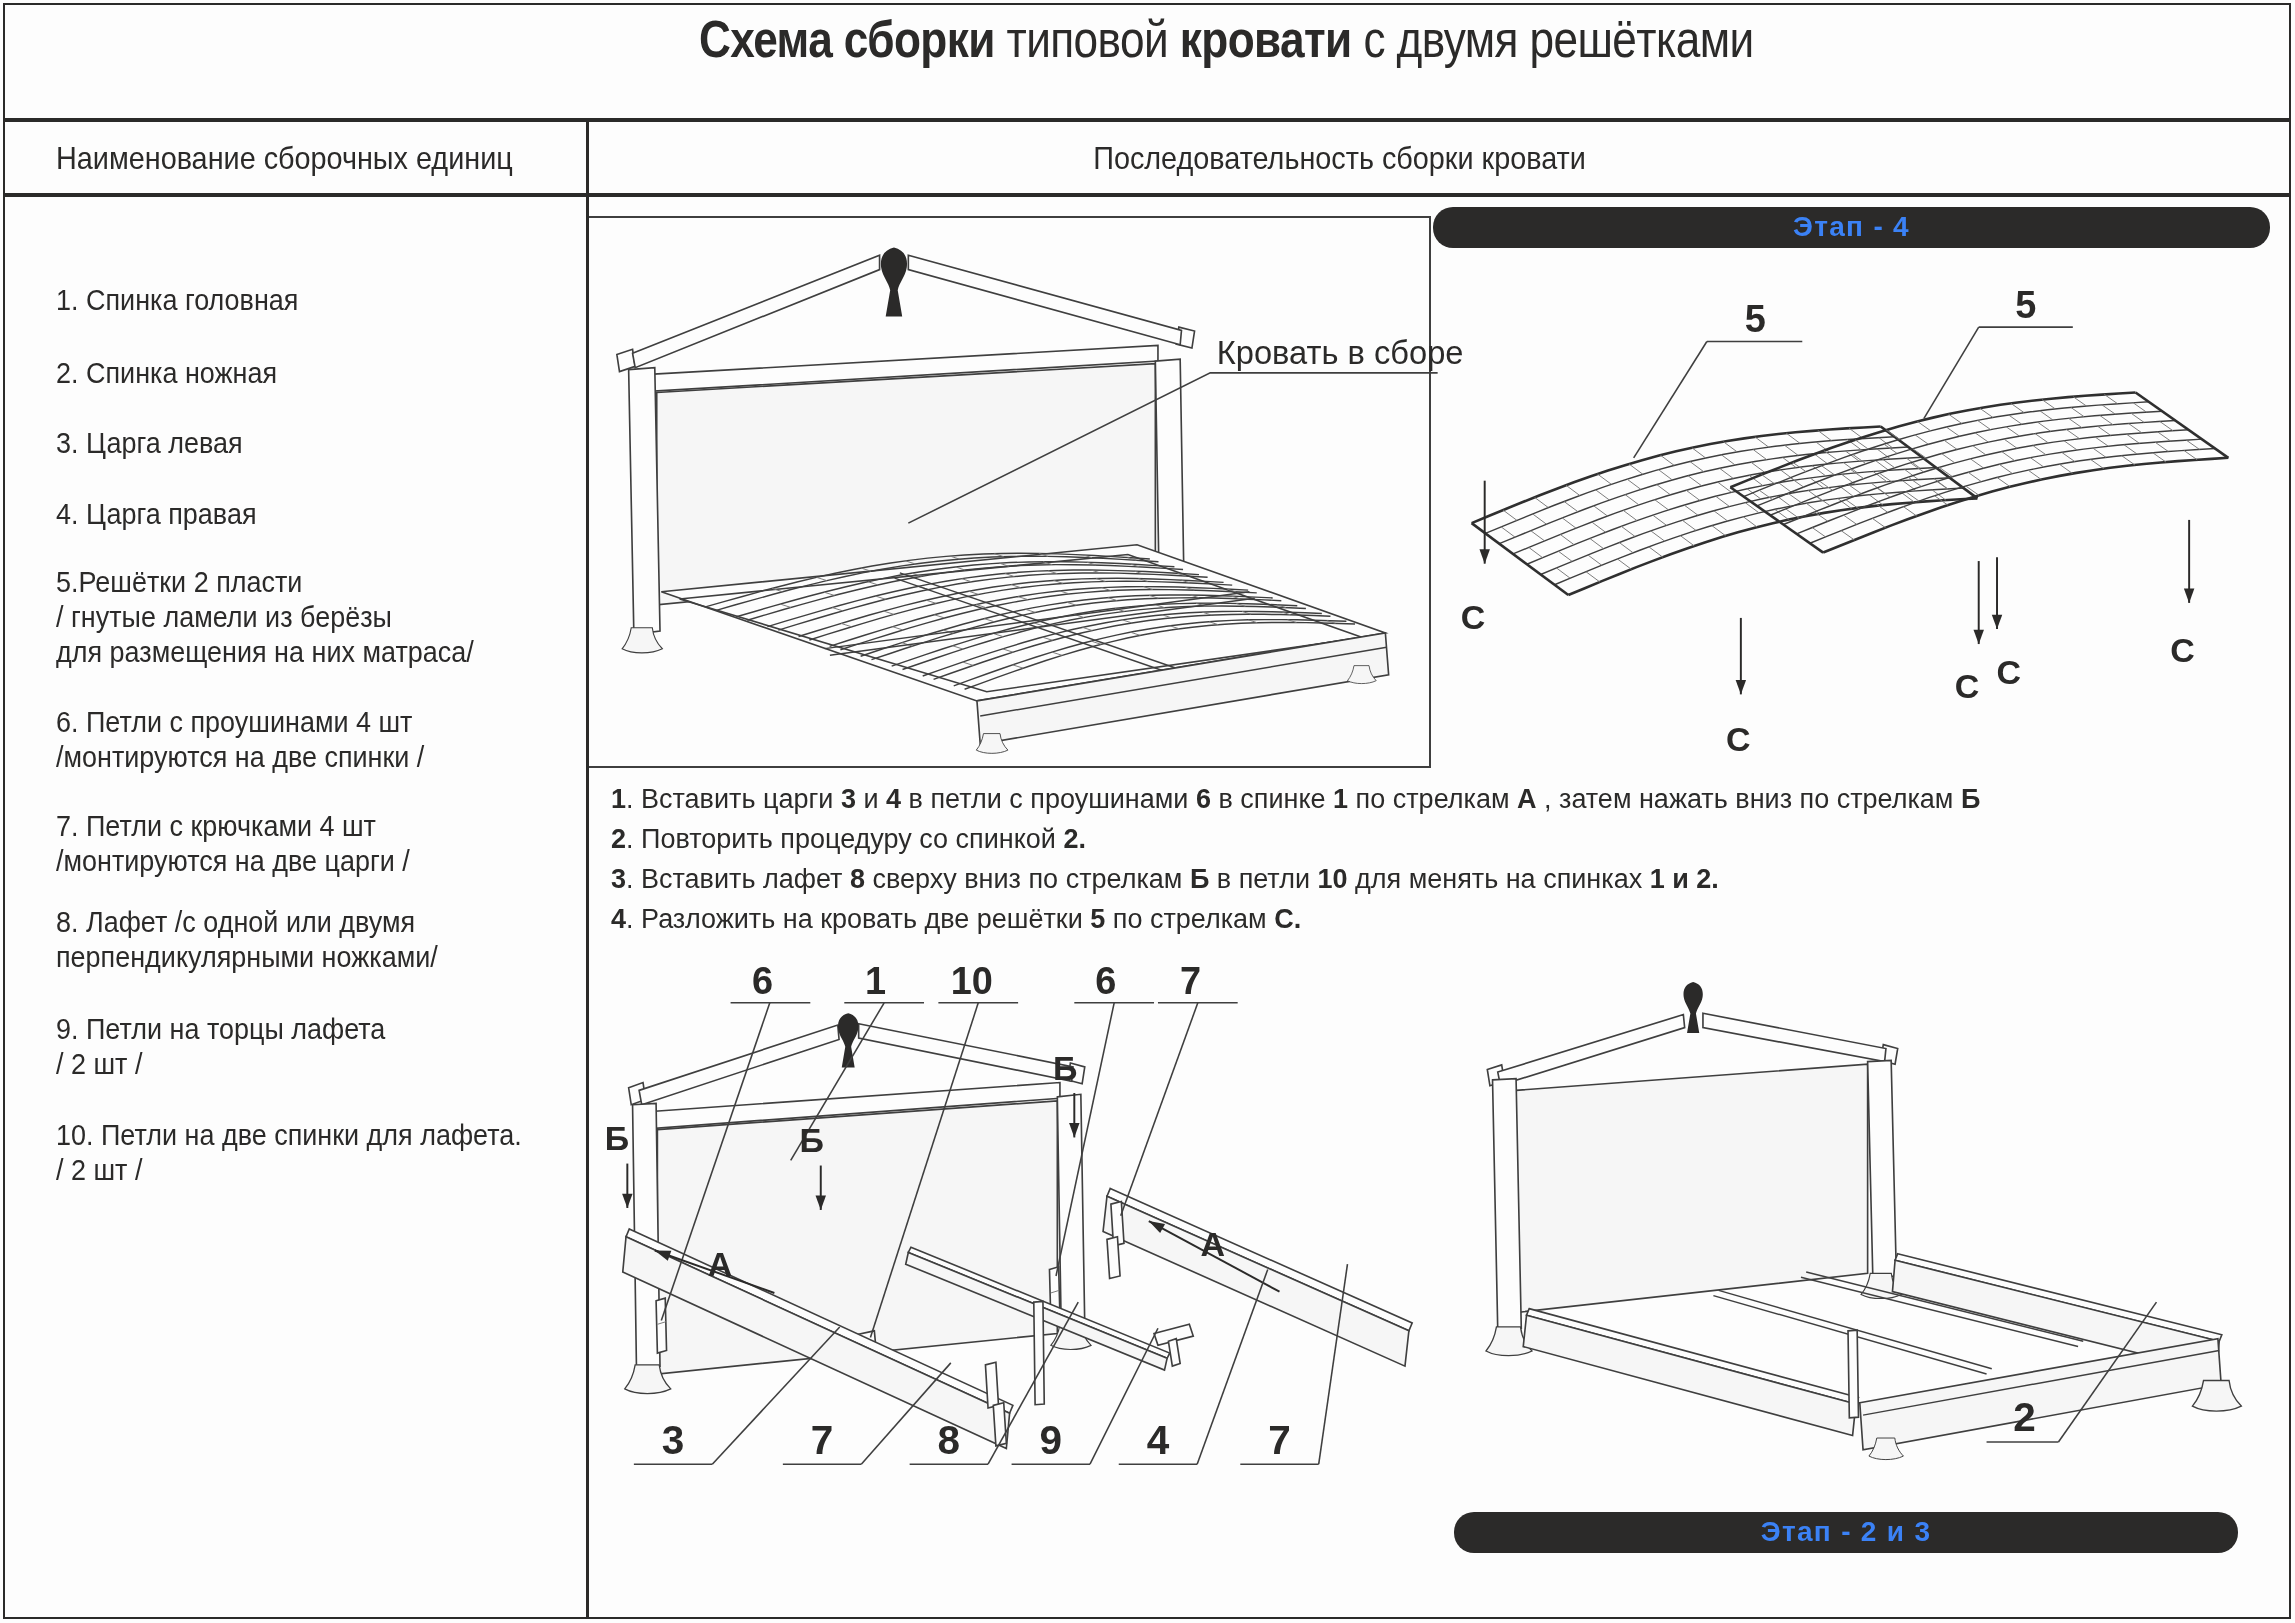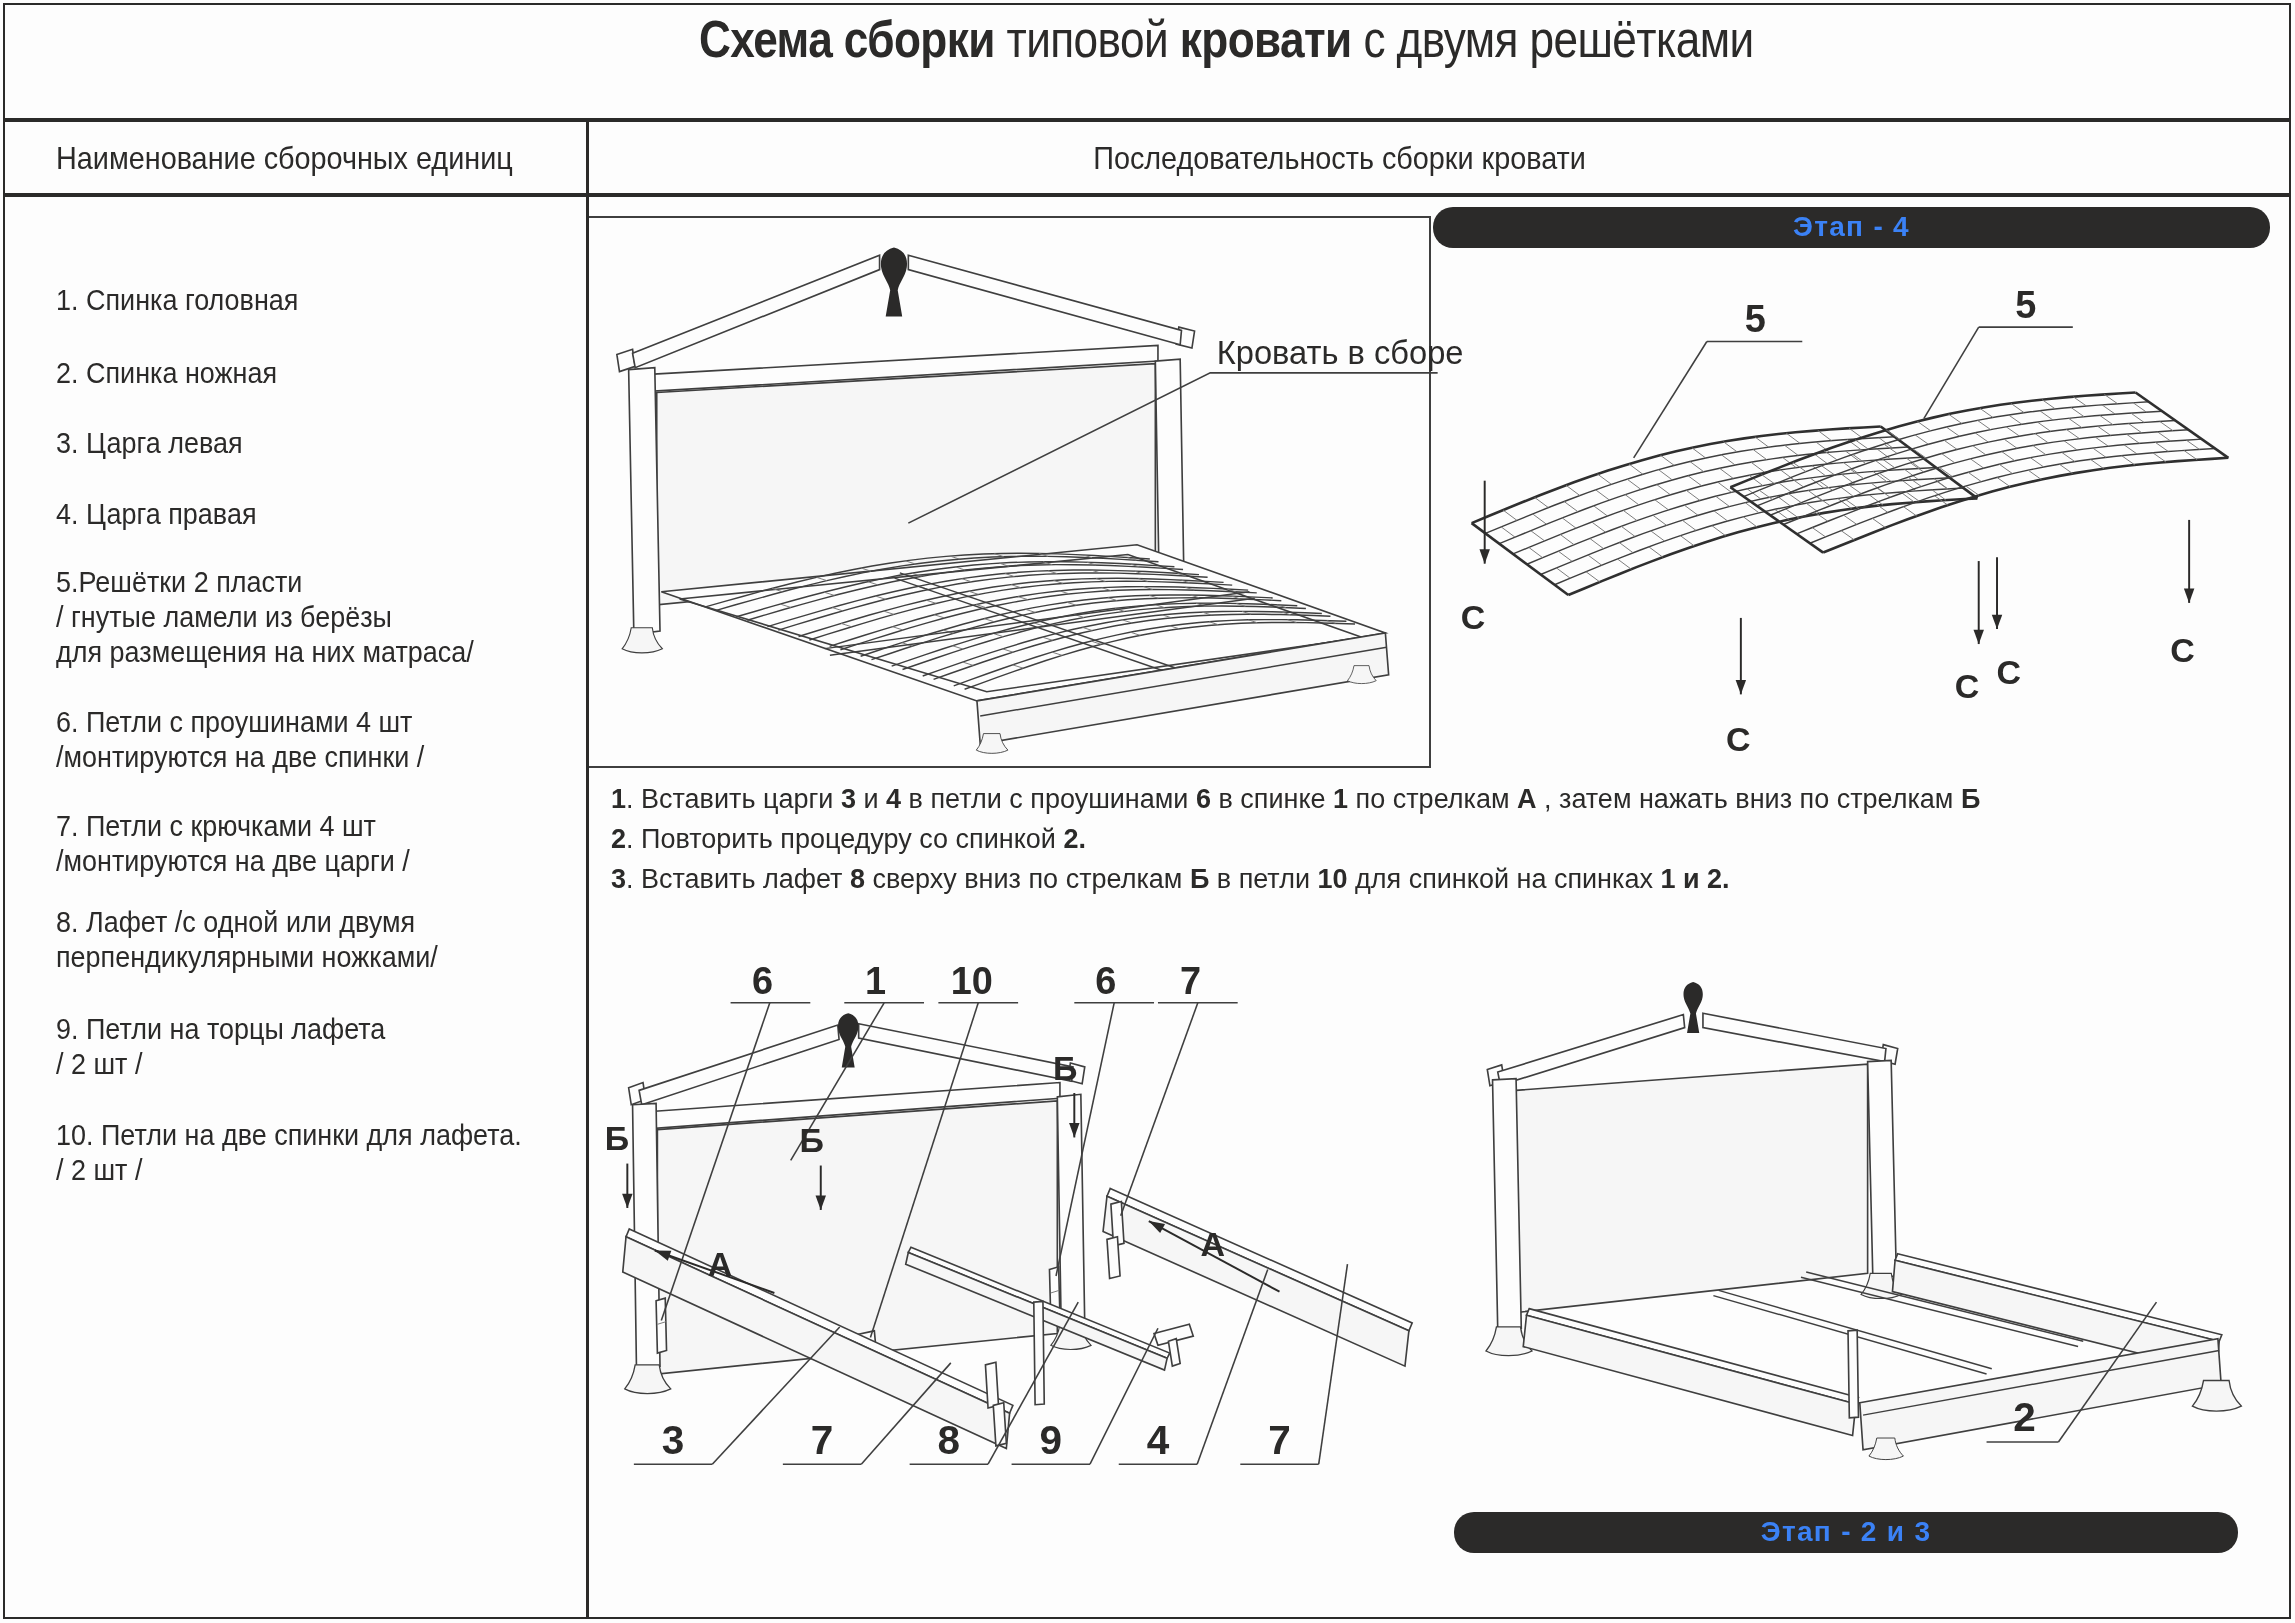--- a/index.html
+++ b/index.html
@@ -578,16 +578,17 @@
   <div class="part" style="top:1012px">9. Петли на торцы лафета
 / 2 шт /</div>
   <div class="part" style="top:1118px">10. Петли на две спинки для лафета.
 / 2 шт /</div>
 
   <div class="banner s4" style="background: rgb(43, 42, 41);">Этап - 4</div>
   <div class="banner s23" style="background: rgb(43, 42, 41); margin-top: 40px;">Этап - 2 и 3</div>
 
   <div class="ins" style="top:784px"><span class="b">1</span><span>. Вставить царги </span><span class="b">3</span><span> и </span><span class="b">4</span><span> в петли с проушинами </span><span class="b">6</span><span> в спинке </span><span class="b">1</span><span> по стрелкам </span><span class="b">А</span><span> , затем нажать вниз по стрелкам </span><span class="b">Б</span></div>
   <div class="ins" style="top:824px"><span class="b">2</span><span>. Повторить процедуру со спинкой </span><span class="b">2.</span></div>
-  <div class="ins" style="top:864px"><span class="b">3</span><span>. Вставить лафет </span><span class="b">8</span><span> сверху вниз по стрелкам </span><span class="b">Б</span><span> в петли </span><span class="b">10</span><span> для спинкой на спинках </span><span class="b">1 и 2.</span></div>
+  <div class="ins" style="top:864px"><span class="b">3</span><span>. Вставить лафет </span><span class="b">8</span><span> сверху вниз по стрелкам </span><span class="b">Б</span><span> в петли </span><span class="b">10</span><span> для менять на спинках </span><span class="b">1 и 2.</span></div>
+  <div class="ins" style="top:904px"><span class="b">4</span><span>. Разложить на кровать две решётки </span><span class="b">5</span><span>  по стрелкам </span><span class="b">С.</span></div>
 
 </div>
 
 
 </body></html>

